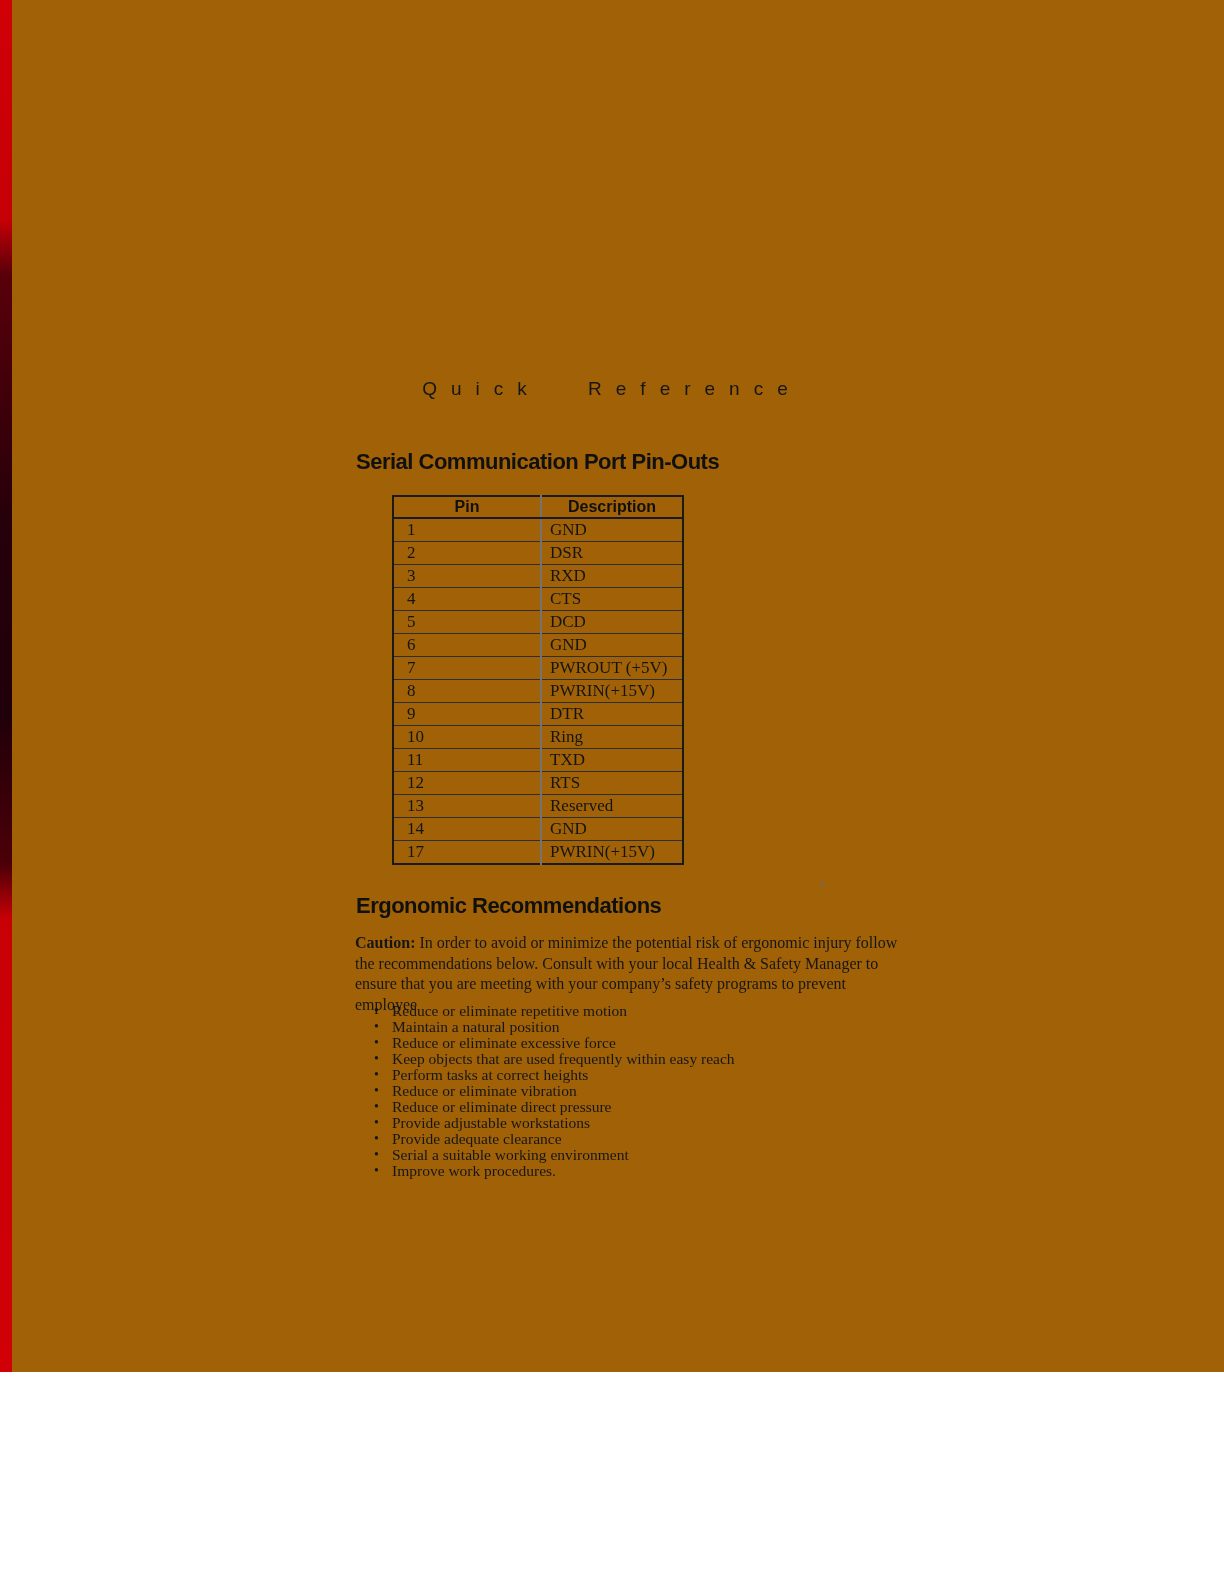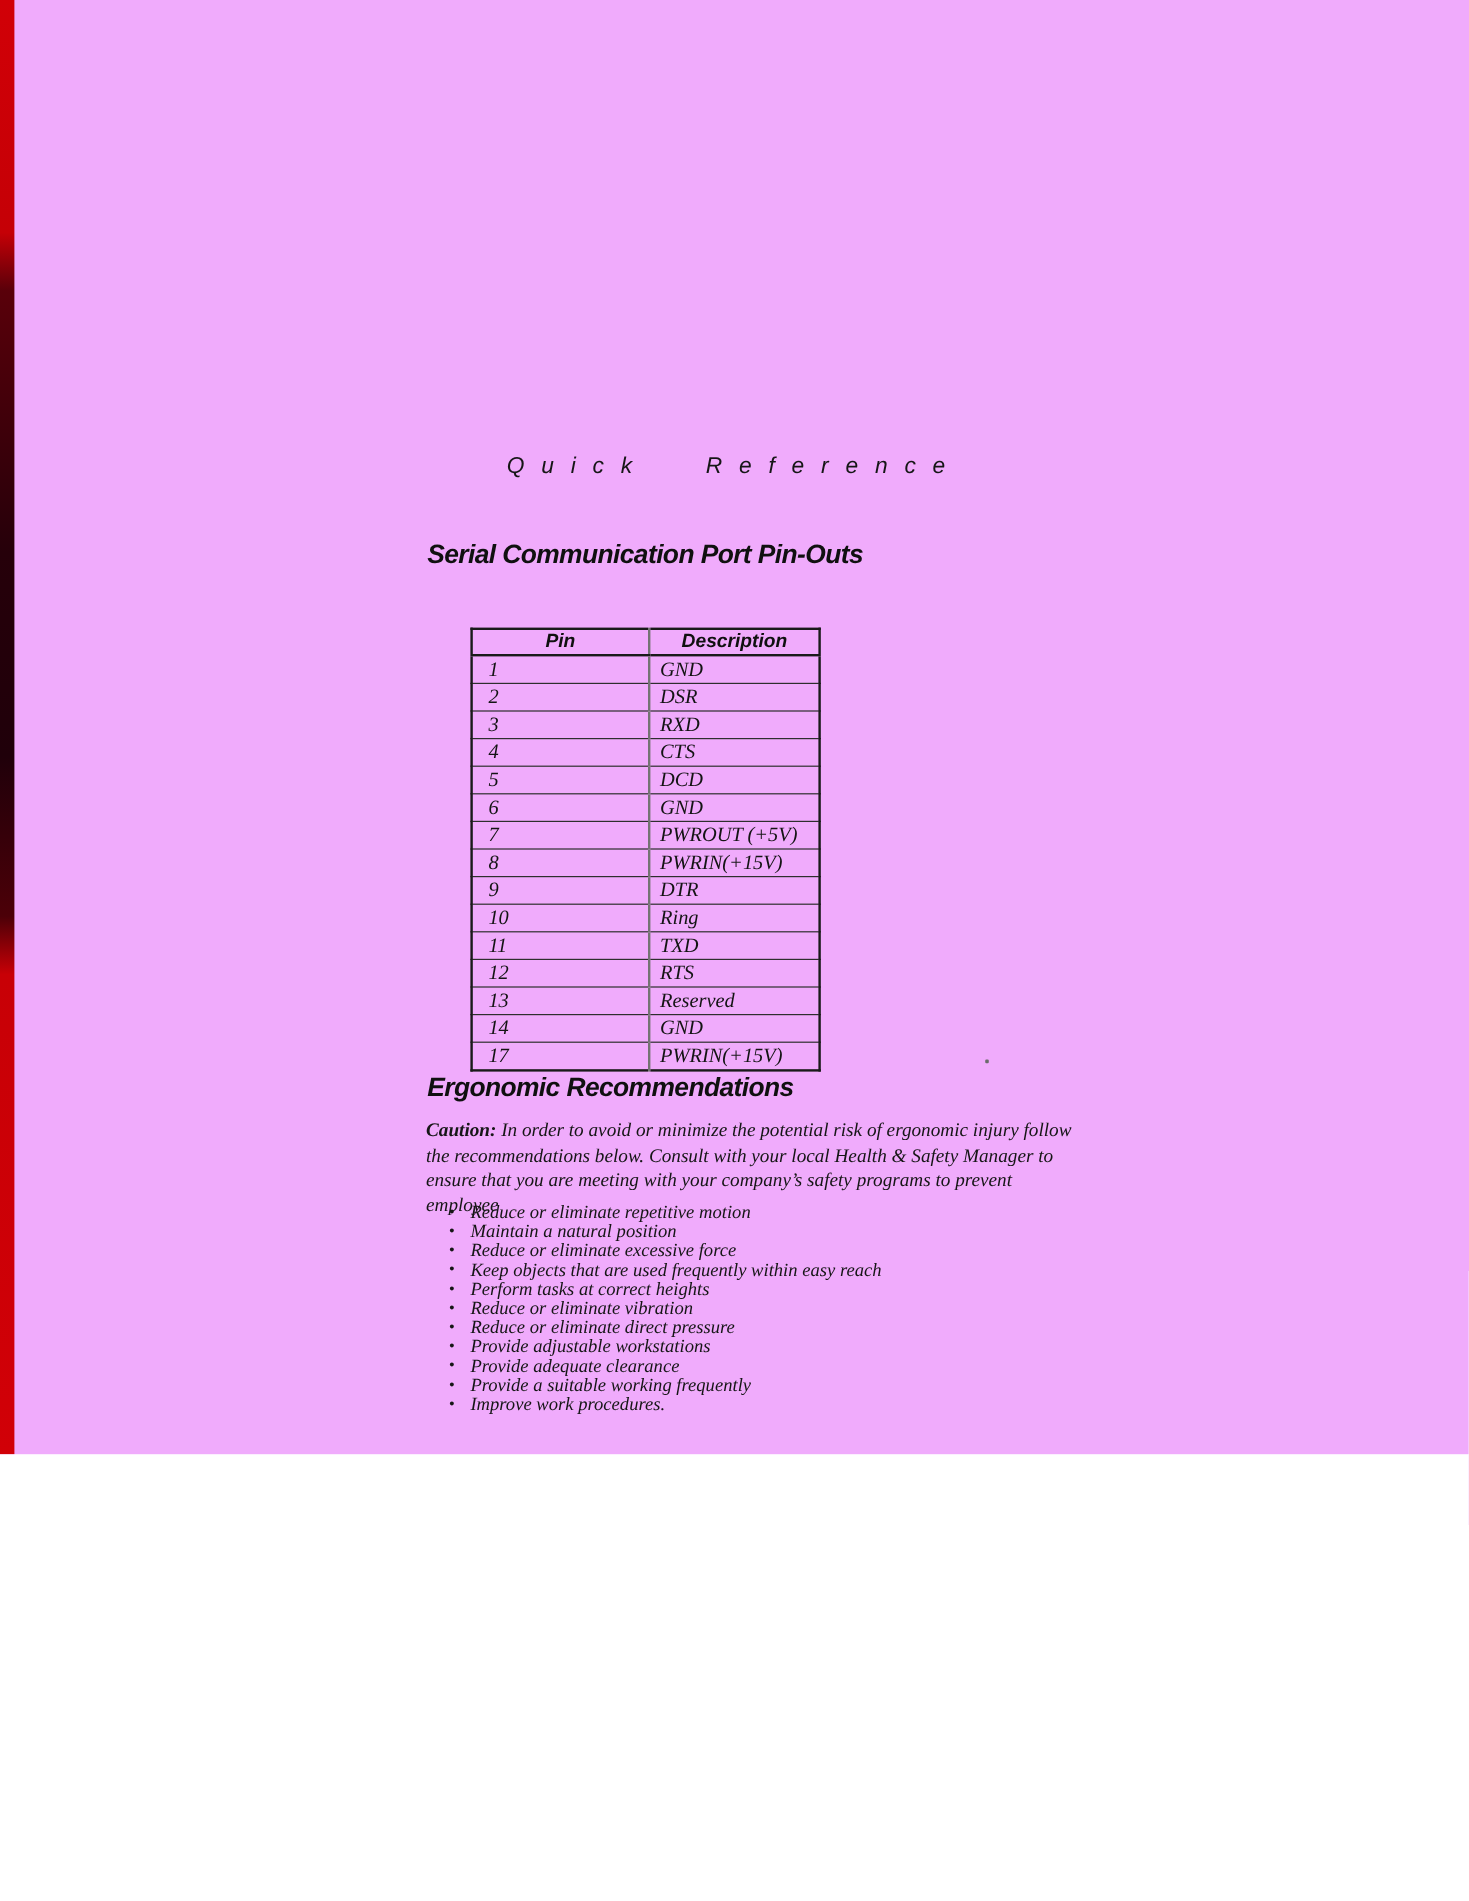--- a/index.html
+++ b/index.html
@@ -1,23 +1,22 @@
 <!DOCTYPE html>
 <html><head>
 <meta charset="utf-8">
 <style>
   html,body{margin:0;padding:0;background:#ffffff;}
   #page{
     position:relative;
-    width:1224px;height:1212px;
-    background:#f0abfc;
+    width:1224px;height:1372px;
+    background:#a16207;
     overflow:hidden;
     font-family:"Liberation Serif", serif;
     color:#1c1c1c;
-    font-style:italic;
   }
   
   #edge-stripe{
     position:absolute;left:0;top:0;width:12px;height:100%;
     background:linear-gradient(to bottom,
       #d10007 0%, #c50006 16%,
       #59000a 20%, #26000a 38%, #20000a 52%, #4c0008 63%,
       #c80006 67%, #d10007 100%);
   }
 
@@ -39,21 +38,20 @@
   }
   #title-pinouts{top:449px;}
   #title-ergonomic{top:893px;}
 
   
   #pinout-table{
     position:absolute;left:392px;top:495px;
     border-collapse:collapse;table-layout:fixed;
     width:290px;
     border:2px solid #1a1a1a;
-    margin-top:28px;
   }
   #pinout-table col.c1{width:148px;}
   #pinout-table col.c2{width:142px;}
   #pinout-table th{
     font-family:"Liberation Sans", sans-serif;
     font-weight:bold;font-size:16px;color:#101010;
     text-align:center;height:20px;padding:0;
     border-bottom:2px solid #1a1a1a;
   }
   #pinout-table th + th, #pinout-table td + td{border-left:2px solid #737373;}
@@ -193,20 +191,20 @@
   <div id="recommendations">
       <div class="li"><span class="bullet">•</span><span>Reduce or eliminate repetitive motion</span></div>
       <div class="li"><span class="bullet">•</span><span>Maintain a natural position</span></div>
       <div class="li"><span class="bullet">•</span><span>Reduce or eliminate excessive force</span></div>
       <div class="li"><span class="bullet">•</span><span>Keep objects that are used frequently within easy reach</span></div>
       <div class="li"><span class="bullet">•</span><span>Perform tasks at correct heights</span></div>
       <div class="li"><span class="bullet">•</span><span>Reduce or eliminate vibration</span></div>
       <div class="li"><span class="bullet">•</span><span>Reduce or eliminate direct pressure</span></div>
       <div class="li"><span class="bullet">•</span><span>Provide adjustable workstations</span></div>
       <div class="li"><span class="bullet">•</span><span>Provide adequate clearance</span></div>
-      <div class="li"><span class="bullet">•</span><span>Provide a suitable working frequently</span></div>
+      <div class="li"><span class="bullet">•</span><span>Serial a suitable working environment</span></div>
       <div class="li"><span class="bullet">•</span><span>Improve work procedures.</span></div>
     </div>
 
 
   <div id="speck"></div>
 
 </div>
 
 </body></html>

